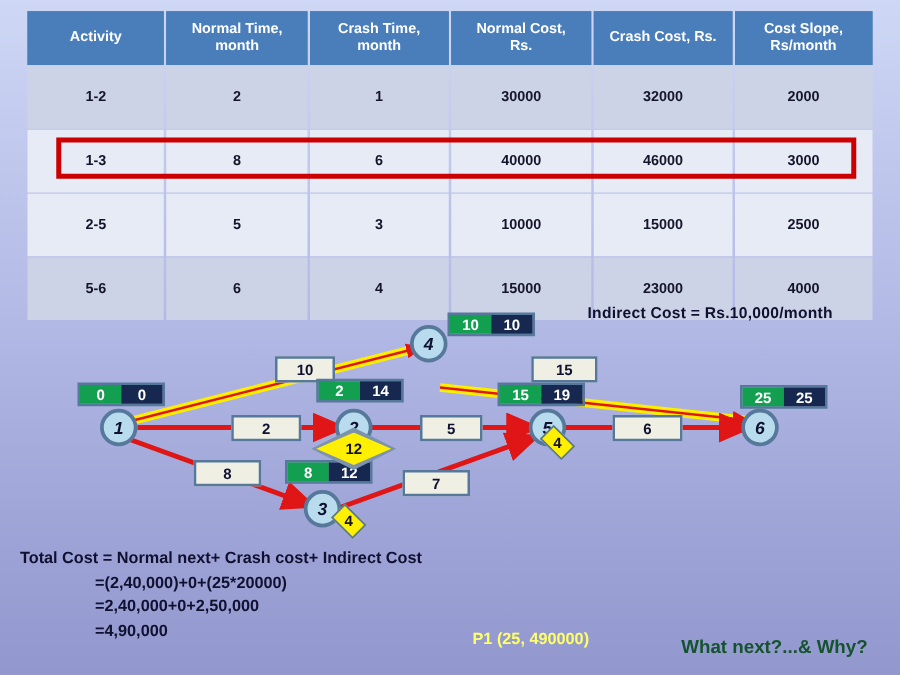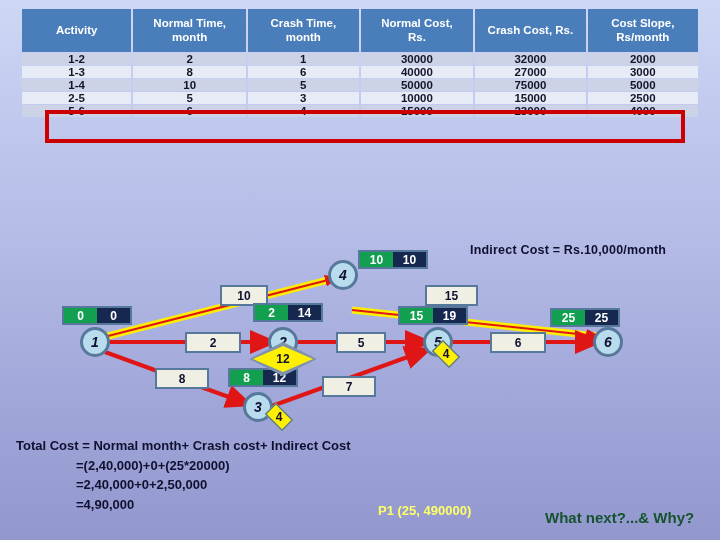--- a/index.html
+++ b/index.html
@@ -11,21 +11,21 @@
   
   .table-wrap{position:absolute;left:20px;top:8px;width:680px;}
   table.crash{border-collapse:separate;border-spacing:2px 1px;width:680px;
     font-size:11.5px;color:#1a1a2e;}
   table.crash thead th{
     background:#4a7ebb;color:#ffffff;font-weight:bold;font-size:11.5px;
     padding:6px 2px;text-align:center;line-height:1.25;
     border:1px solid #4a7ebb;
   }
   table.crash tbody td{
-    text-align:center;padding:0 2px;font-size:11.5px;font-weight:bold;color:#14142a;
+    text-align:center;padding:19px 2px;font-size:11.5px;font-weight:bold;color:#14142a;
     border:0;
   }
   table.crash tbody tr.odd td{background:#e7ebf5;}
   table.crash tbody tr.even td{background:#ccd3e6;}
   .col-act{width:110px;}
   .col-nt{width:114px;}
   .col-ct{width:112px;margin-top:24px;}
   .col-nc{width:114px;}
   .col-cc{width:112px;}
   .col-cs{width:110px;}
@@ -125,30 +125,22 @@
           <td>1</td>
           <td>30000</td>
           <td>32000</td>
           <td>2000</td>
         </tr>
         <tr class="odd">
           <td>1-3</td>
           <td>8</td>
           <td>6</td>
           <td>40000</td>
-          <td>27000</td>
+          <td>46000</td>
           <td>3000</td>
-        </tr>
-        <tr class="even">
-          <td>1-4</td>
-          <td>10</td>
-          <td>5</td>
-          <td>50000</td>
-          <td>75000</td>
-          <td>5000</td>
         </tr>
         <tr class="odd">
           <td>2-5</td>
           <td>5</td>
           <td>3</td>
           <td>10000</td>
           <td>15000</td>
           <td>2500</td>
         </tr>
         <tr class="even">
@@ -228,21 +220,21 @@
     <span class="l">12</span>
   </div>
   <div class="etbox" style="left:358px;top:10px;">
     <span class="e">10</span>
     <span class="l">10</span>
   </div>
   <div class="etbox" style="left:398px;top:66px;">
     <span class="e">15</span>
     <span class="l">19</span>
   </div>
-  <div class="etbox" style="left:550px;top:68px;">
+  <div class="etbox" style="left:592px;top:68px;">
     <span class="e">25</span>
     <span class="l">25</span>
   </div>
 
   <div class="diamond wide" style="left:253px;top:106px;">
     <div class="outline"></div>
     <div class="dshape"></div>
     <span class="dtxt">12</span>
   </div>
   <div class="diamond" style="left:262px;top:166px;">
@@ -273,19 +265,19 @@
       <span>15</span>
     </div>
   <div class="lbl" style="left:490px;top:92px;width:56px;">
       <span>6</span>
     </div>
 </div>
 
 <div class="indirect">Indirect Cost = Rs.10,000/month</div>
 
 <div class="calc">
-  <div>Total Cost = Normal month+  Crash cost+ Indirect Cost</div>
+  <div>Total Cost = Normal next+  Crash cost+ Indirect Cost</div>
   <div class="ind">=(2,40,000)+0+(25*20000)</div>
   <div class="ind">=2,40,000+0+2,50,000</div>
   <div class="ind">=4,90,000</div>
 </div>
 <div class="p1">P1 (25, 490000)</div>
 <div class="whatnext">What next?...&amp;  Why?</div>
 
 </body></html>

